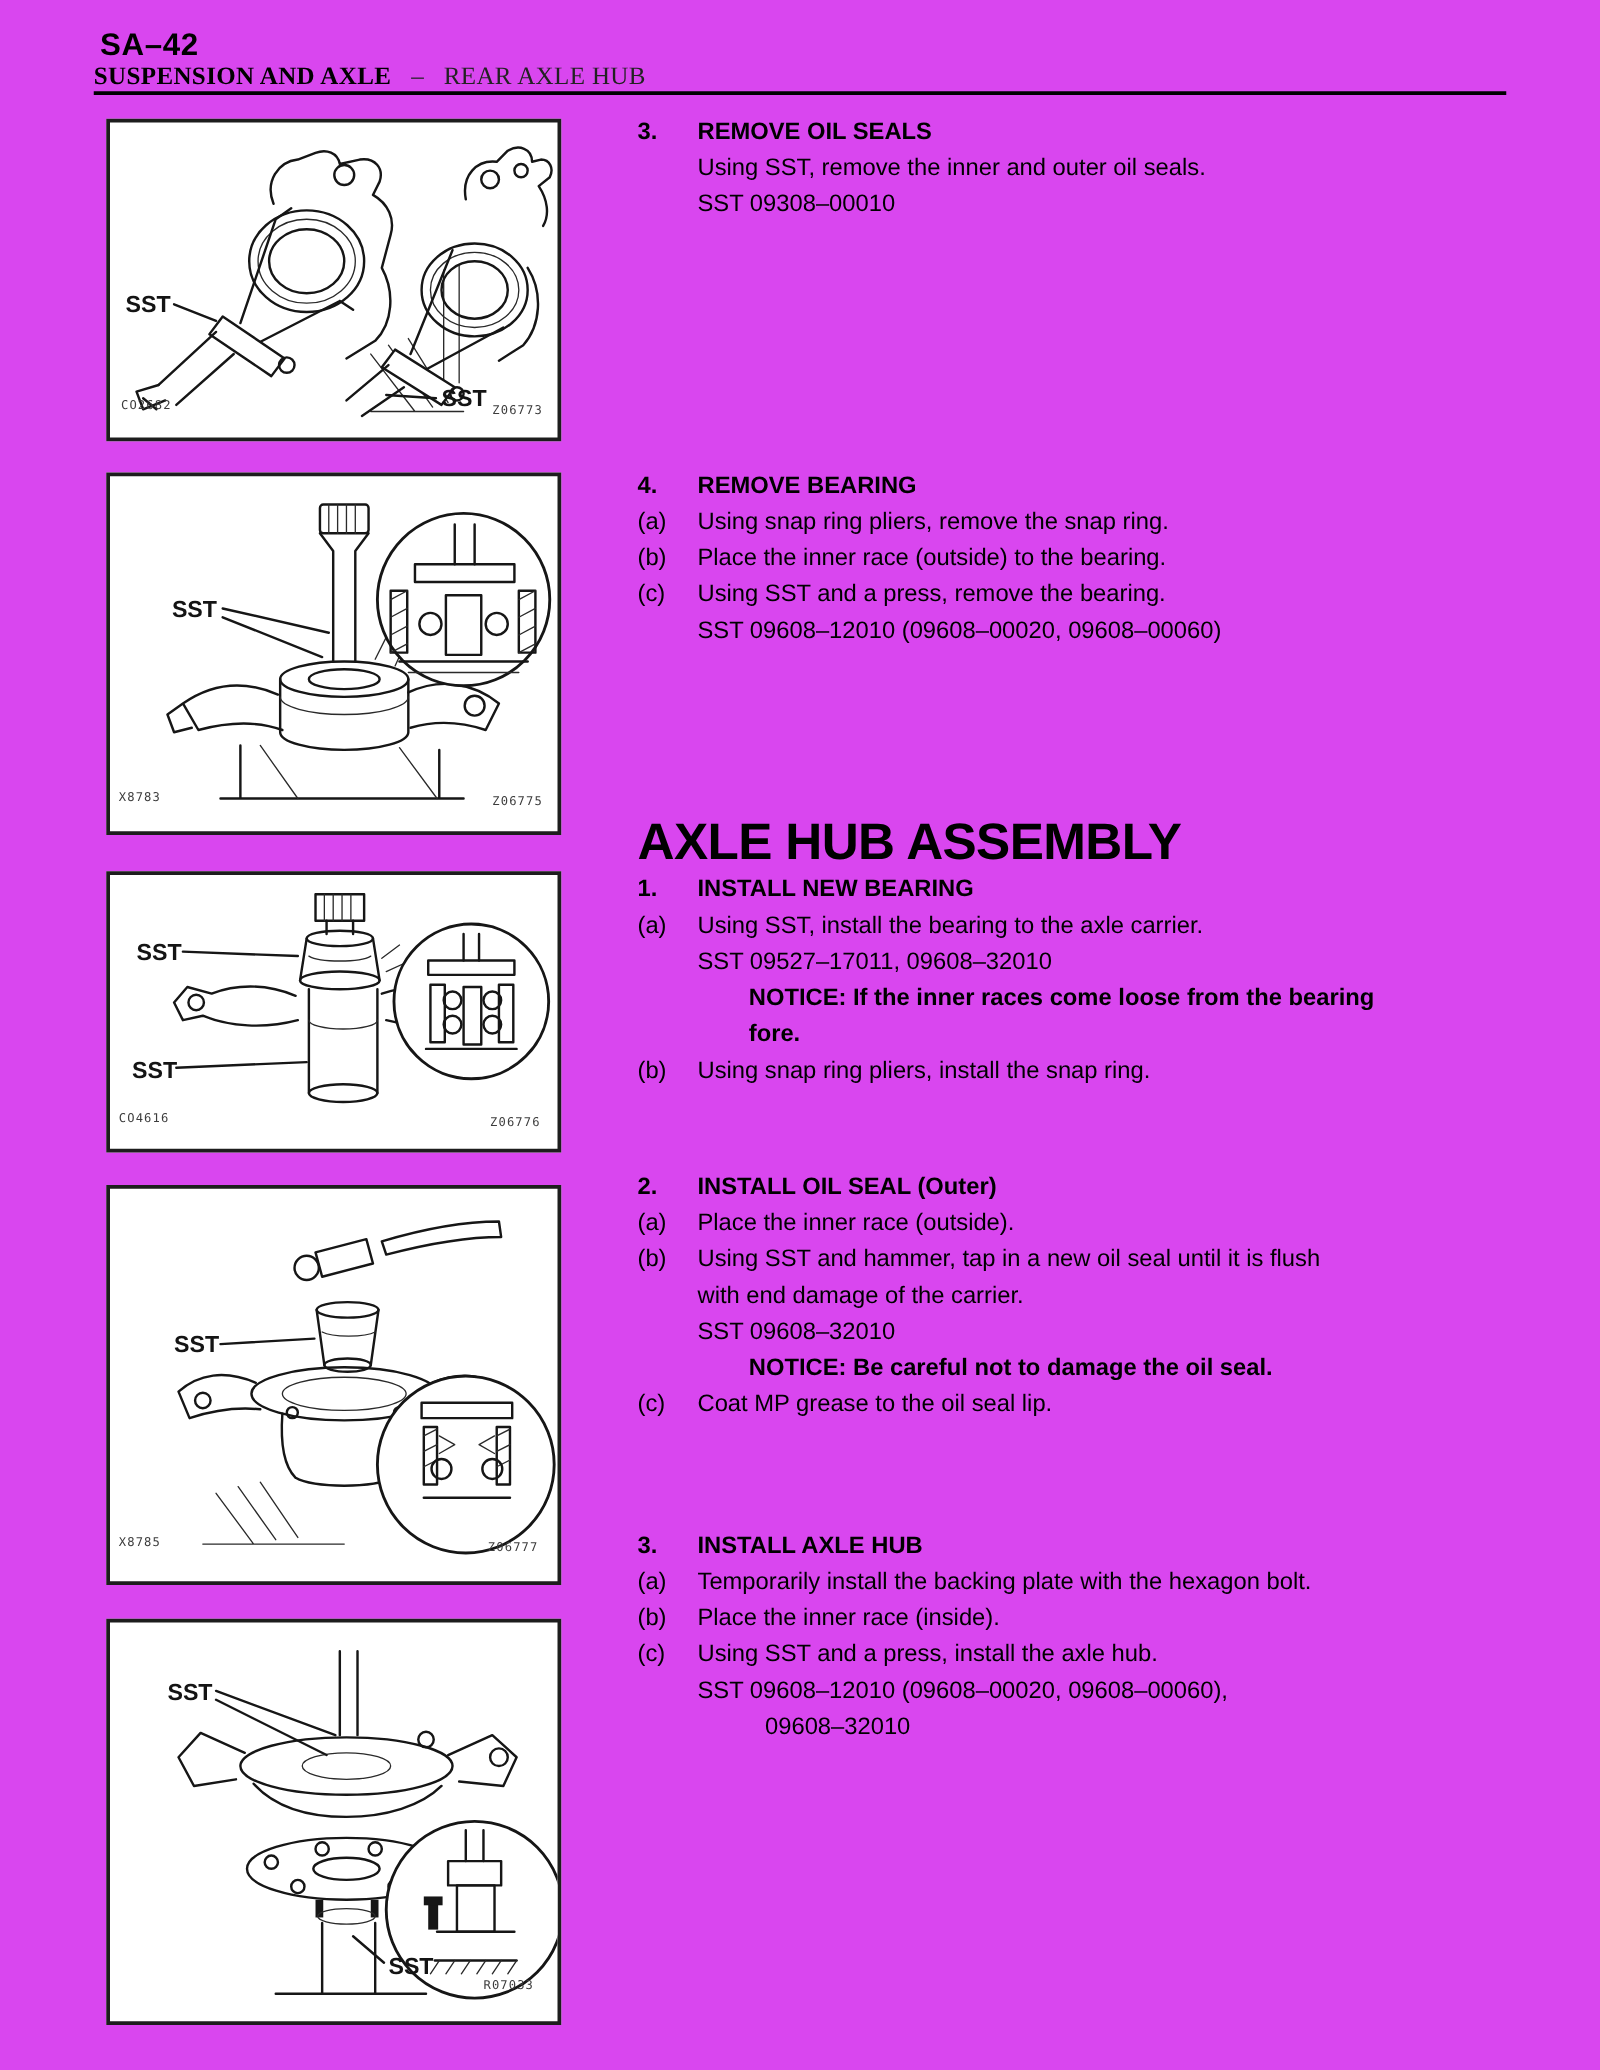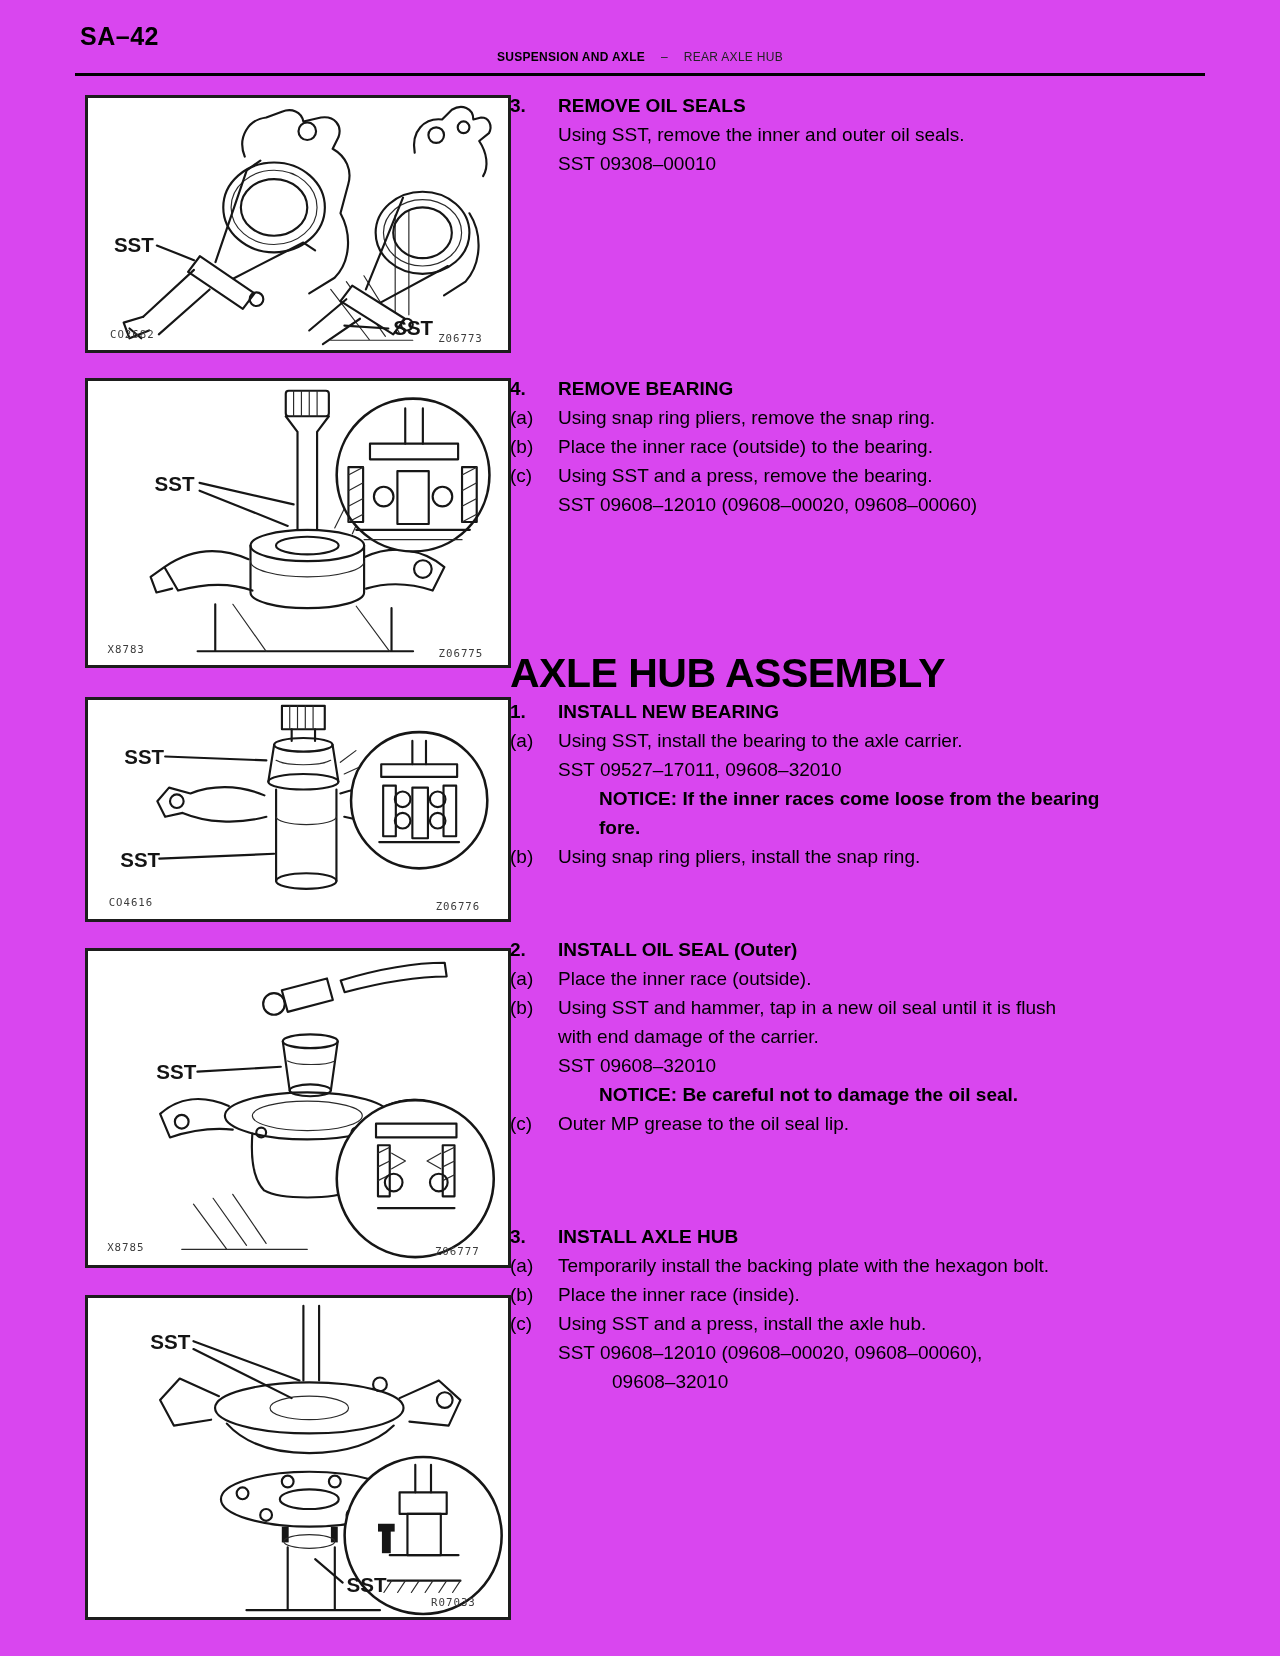--- a/index.html
+++ b/index.html
@@ -1,28 +1,28 @@
 <!DOCTYPE html>
 <html><head>
 <meta charset="utf-8">
 <style>
   html,body{margin:0;padding:0;background:#e8e8e8;}
   .page{position:relative;width:1280px;height:1656px;background:#d946ef;margin:0 auto;
         font-family:"Liberation Sans",sans-serif;color:#000;overflow:hidden;}
 
   
   .pagenum{position:absolute;left:80px;top:22px;font-size:25px;font-weight:bold;letter-spacing:.5px;}
-  .runhead{position:absolute;left:75px;top:50px;width:1130px;text-align:center;font-size:12px;white-space:nowrap;}
+  .runhead{position:absolute;left:75px;top:50px;width:1130px;text-align:left;font-size:20px;white-space:nowrap;font-family:Liberation Serif, serif;}
   .runhead .rh-bold{font-weight:bold;letter-spacing:.3px;}
   .runhead .rh-sep{margin:0 16px;color:#222;}
   .runhead .rh-sub{color:#222;letter-spacing:.3px;}
   .rule{position:absolute;left:75px;top:73px;width:1130px;height:3px;background:#000;}
 
   
-  .fig{position:absolute;left:85px;width:426px;border:3px solid #1d1d1d;background:#fff;box-sizing:border-box;}
+  .fig{position:absolute;left:85px;width:364px;border:3px solid #1d1d1d;background:#fff;box-sizing:border-box;}
   .fig svg{display:block;width:100%;height:100%;}
   .s2{stroke:#161616;stroke-width:2.2;fill:none;stroke-linecap:round;stroke-linejoin:round;}
   .s1{stroke:#2a2a2a;stroke-width:1.2;fill:none;stroke-linecap:round;stroke-linejoin:round;}
   .wf{fill:#fff;}
   .sst{font-family:"Liberation Sans",sans-serif;font-weight:bold;font-size:21px;fill:#141414;}
   .figcode{font-family:"DejaVu Sans Mono",monospace;font-size:11px;fill:#3c3c3c;letter-spacing:1px;}
 
   
   .sec{position:absolute;left:510px;width:700px;font-size:19px;line-height:29px;}
   .row{display:flex;}
@@ -344,21 +344,21 @@
     <div class="row">
         <span class="lbl"></span>
         <span class="txt">SST 09608–32010</span>
       </div>
     <div class="row">
         <span class="lbl"></span>
         <span class="txt b">NOTICE: Be careful not to damage the oil seal.</span>
       </div>
     <div class="row">
         <span class="lbl">(c)</span>
-        <span class="txt">Outer MP grease to the oil seal lip.</span>
+        <span class="txt">Coat MP grease to the oil seal lip.</span>
       </div>
   </div>
 
   <div class="sec" style="top:1222px;">
     <div class="row head">
         <span class="lbl">3.</span>
         <span class="txt">INSTALL AXLE HUB</span>
       </div>
     <div class="row">
         <span class="lbl">(a)</span>

